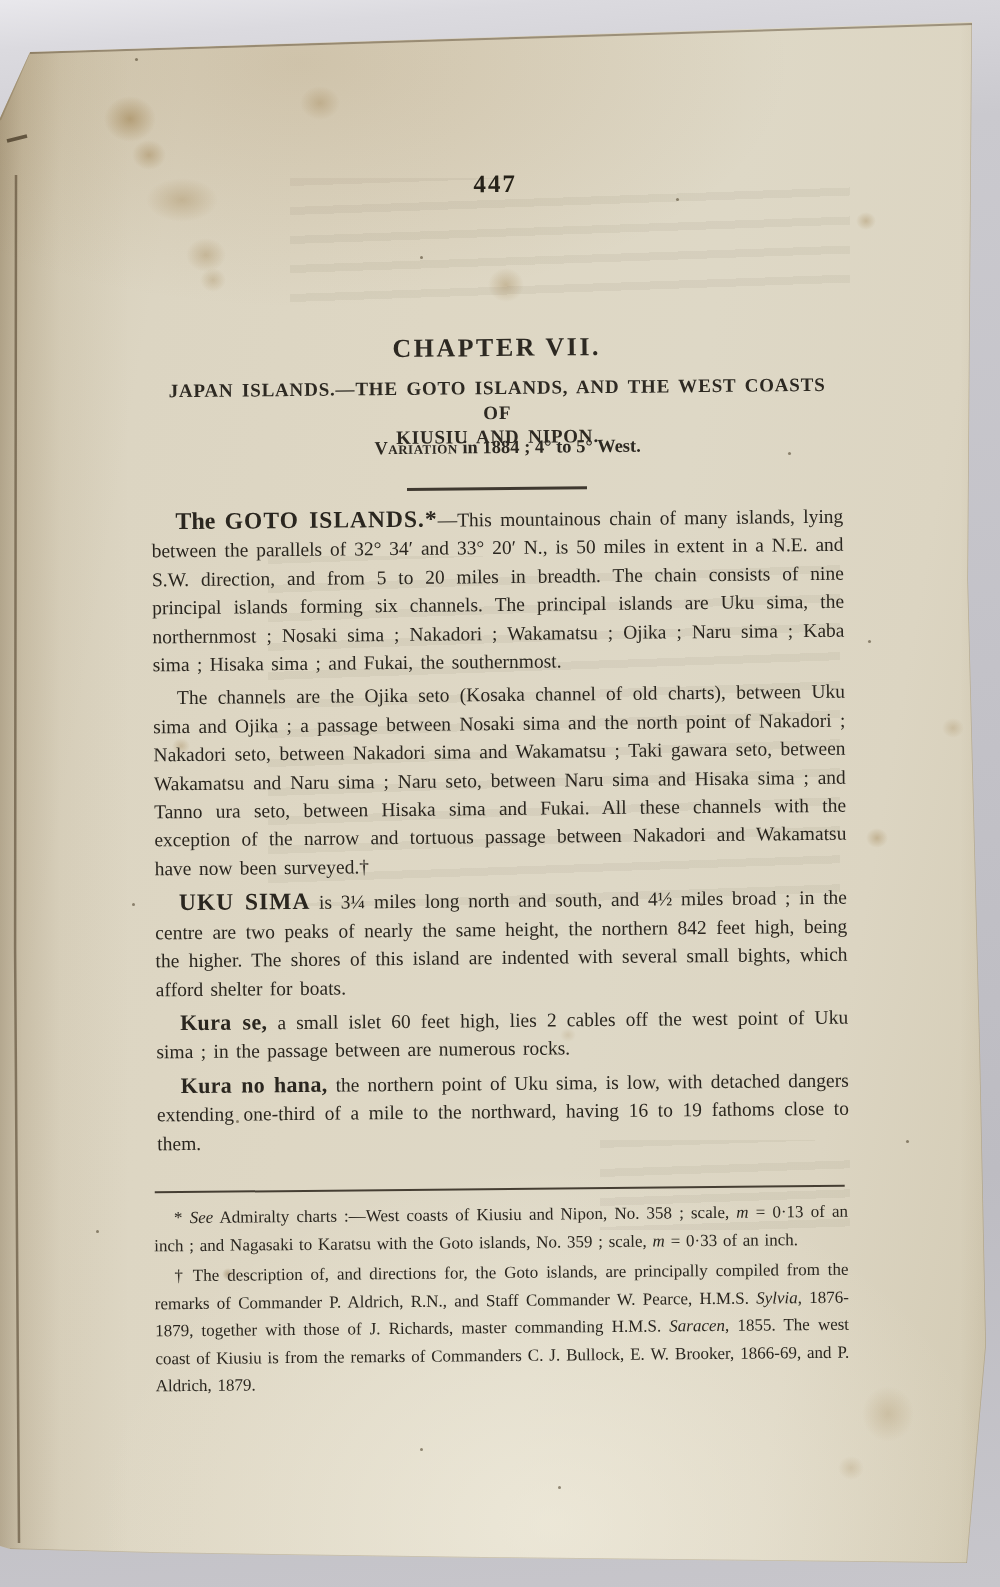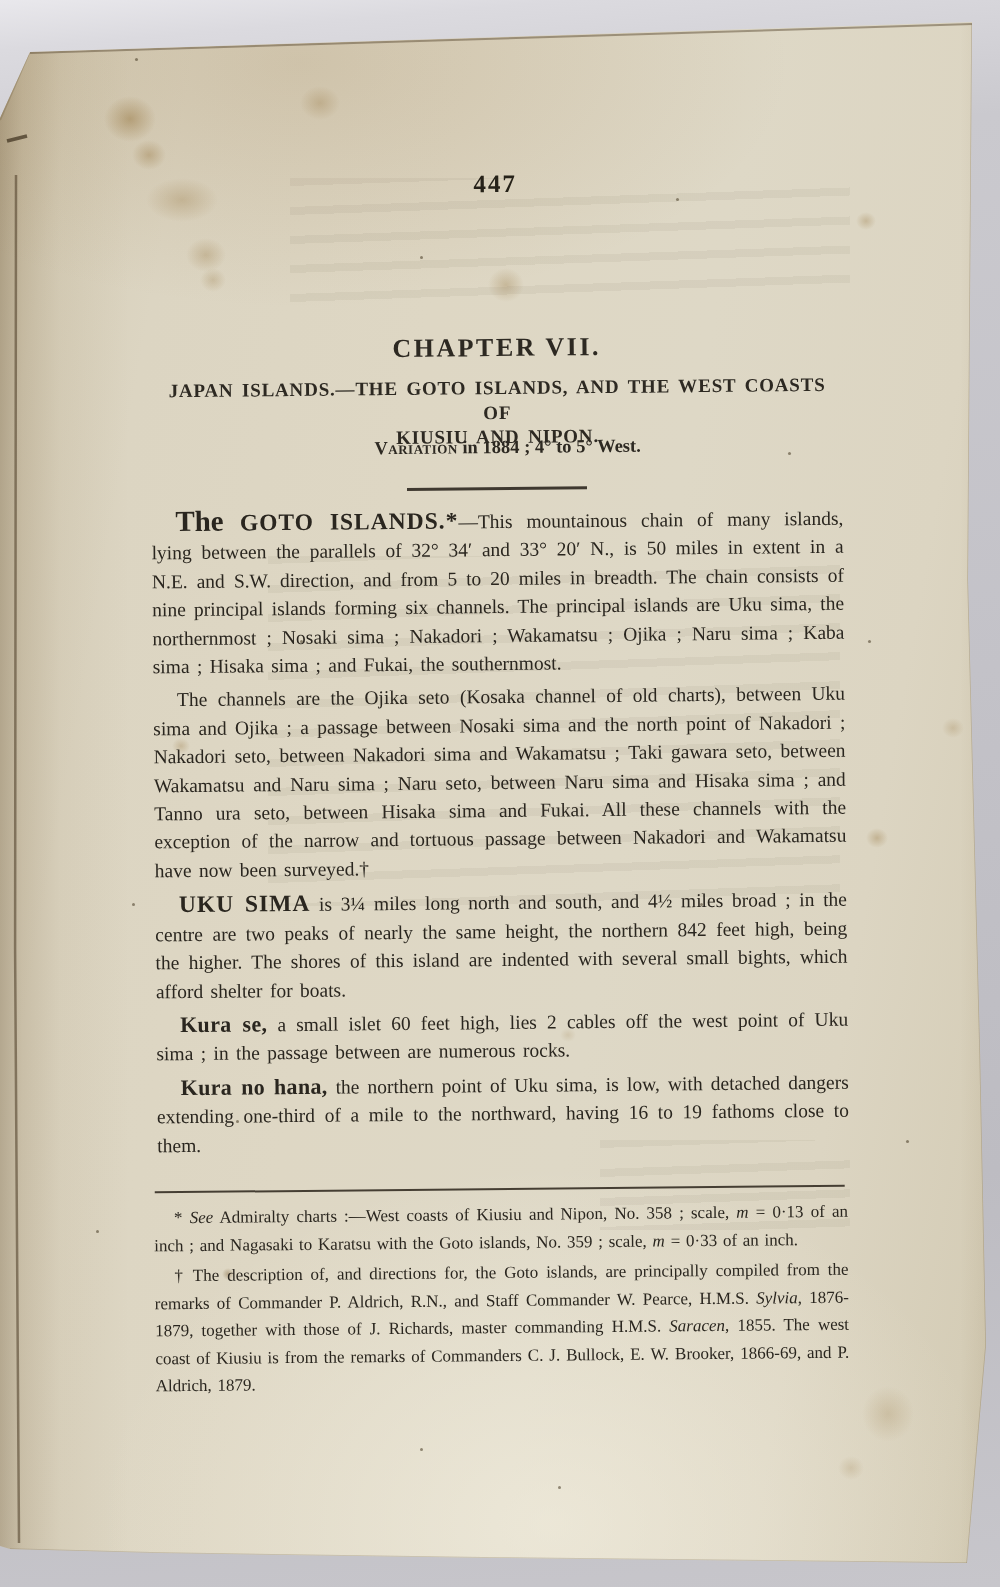--- a/index.html
+++ b/index.html
@@ -47,21 +47,21 @@
   .content{position:absolute;inset:0;transform:rotate(-.55deg);transform-origin:500px 800px;color:#2a261f;}
   .centered{position:absolute;left:155px;width:692px;text-align:center;}
   .pgnum{top:170px;font-size:25px;font-weight:700;letter-spacing:2px;color:#262219;}
   .chapter{top:333px;font-size:26px;font-weight:700;letter-spacing:2.5px;color:#2d2922;}
   .sect{top:376px;font-size:19px;font-weight:700;letter-spacing:.8px;word-spacing:3px;line-height:24.5px;color:#2d2922;}
   .vari{top:437px;font-size:18.5px;font-weight:700;color:#2d2922;}
   .vari .sc{font-variant-caps:small-caps;letter-spacing:.5px;margin-left:20px;}
   .hrule{position:absolute;top:487px;left:410px;width:180px;height:2.5px;background:#3f3930;}
   .bodytext{position:absolute;top:504px;left:154px;width:692px;font-size:19.5px;line-height:28.4px;word-spacing:2.5px;text-align:justify;}
   .para{margin:0 0 5px 0;text-indent:24px;}
-  .lead-the{font-weight:700;font-size:29px;}
+  .lead-the{font-weight:700;font-size:24px;}
   .lead-caps{font-weight:700;font-size:23.5px;letter-spacing:1px;}
   .lead-bold{font-weight:700;font-size:22px;letter-spacing:.3px;}
   .fnrule{position:absolute;top:1188px;left:151px;width:690px;height:2px;background:#453e33;}
   .footnotes{position:absolute;top:1201px;left:150px;width:694px;font-size:17px;line-height:27.5px;word-spacing:1.5px;text-align:justify;}
   .fn{margin:0 0 3px 0;text-indent:20px;}
   .it{font-style:italic;margin-top:24px;}
 </style>
 </head>
 <body>
 

